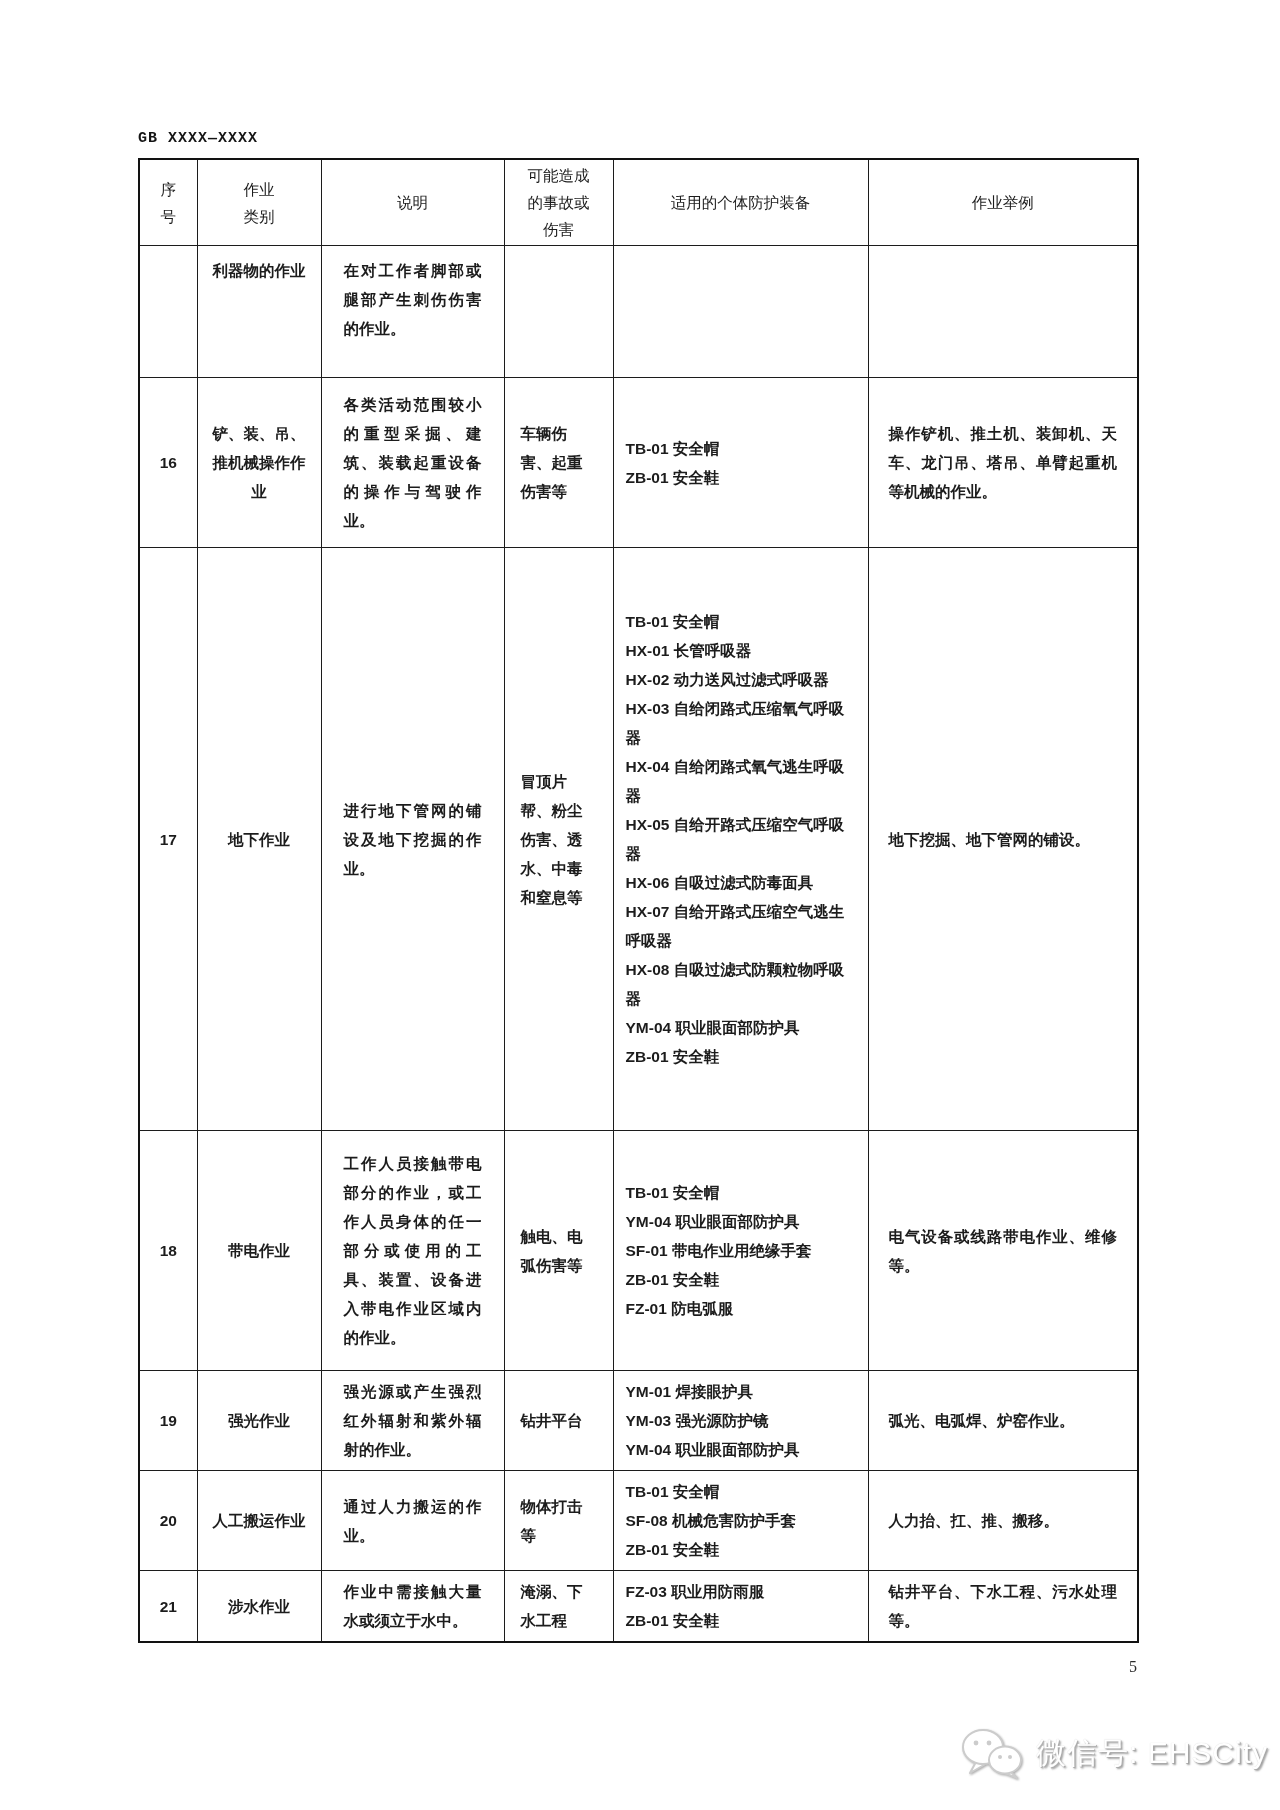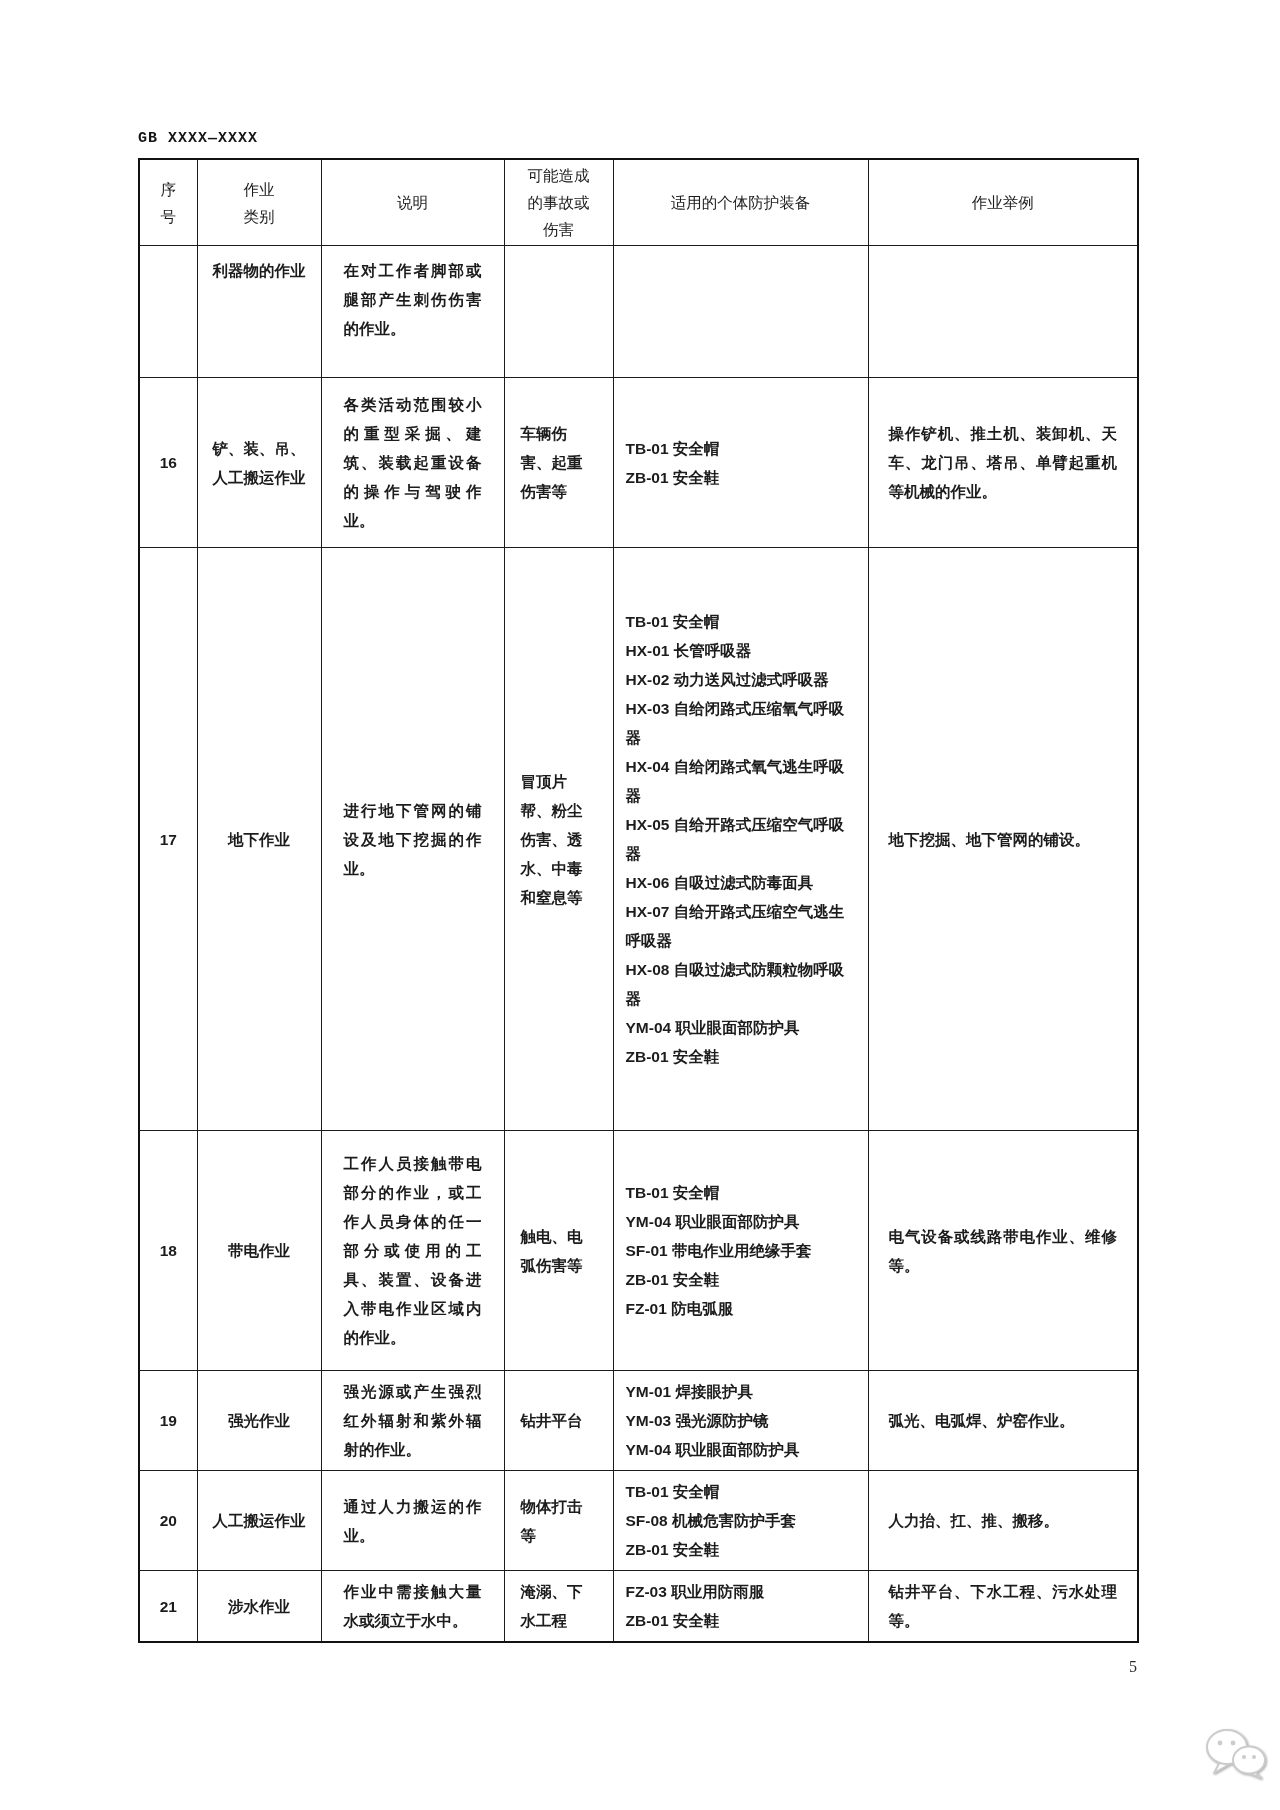--- a/index.html
+++ b/index.html
@@ -132,21 +132,21 @@
           <tr class="r0 cont-row">
             <td class="row-number-cell"></td>
             <td class="category-cell">利器物的作业</td>
             <td class="description-cell">在对工作者脚部或腿部产生刺伤伤害的作业。</td>
             <td class="hazards-cell"></td>
             <td class="ppe-cell"></td>
             <td class="examples-cell"></td>
           </tr>
           <tr class="r1">
             <td class="row-number-cell">16</td>
-            <td class="category-cell">铲、装、吊、人工搬运作业</td>
+            <td class="category-cell">铲、装、吊、推机械操作作业</td>
             <td class="description-cell">各类活动范围较小的重型采掘、建筑、装载起重设备的操作与驾驶作业。</td>
             <td class="hazards-cell">车辆伤害、起重伤害等</td>
             <td class="ppe-cell">
               <div class="ppe-item">TB-01 安全帽</div>
               <div class="ppe-item">ZB-01 安全鞋</div>
             </td>
             <td class="examples-cell">操作铲机、推土机、装卸机、天车、龙门吊、塔吊、单臂起重机等机械的作业。</td>
           </tr>
           <tr class="r2">
             <td class="row-number-cell">17</td>
@@ -231,15 +231,16 @@
       <ellipse cx="23" cy="21" rx="20" ry="17" fill="#ffffff" stroke="#cccccc" stroke-width="2"></ellipse>
       <circle cx="16" cy="17" r="2.4" fill="#cccccc"></circle>
       <circle cx="29" cy="17" r="2.4" fill="#cccccc"></circle>
 
       <polygon points="50,45 57,52 42,46" fill="#ffffff" stroke="#cccccc" stroke-width="2" stroke-linejoin="round"></polygon>
 
       <ellipse cx="45" cy="34" rx="16" ry="13.5" fill="#ffffff" stroke="#cccccc" stroke-width="2"></ellipse>
       <circle cx="40" cy="31" r="2" fill="#cccccc"></circle>
       <circle cx="50" cy="31" r="2" fill="#cccccc"></circle>
     </svg>
+    <span class="watermark-label">微信号: EHSCity</span>
   </div>
 
 </div>
 
 </body></html>

